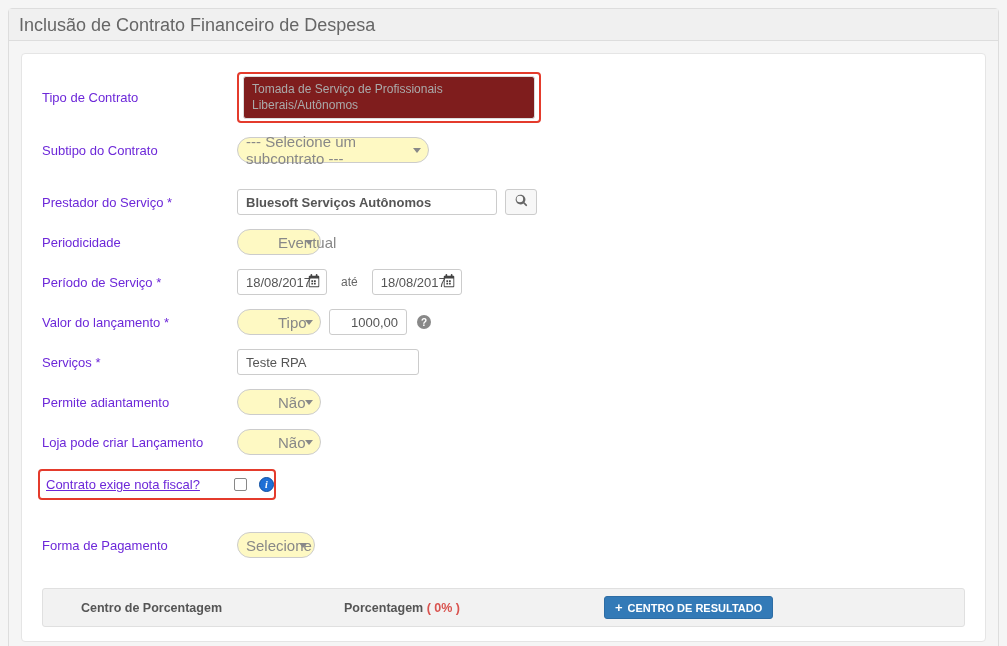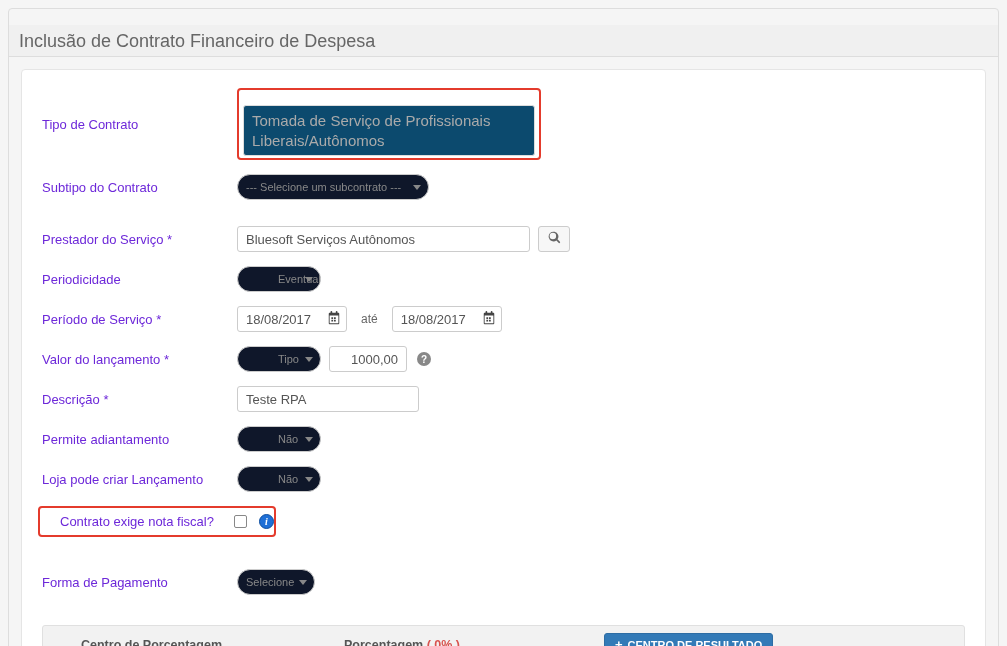--- a/index.html
+++ b/index.html
@@ -16,21 +16,20 @@
     border-radius: 4px;
     padding: 0;
   }
   .page-title {
     font-size: 18px;
     font-weight: 400;
     color: #666;
     padding: 6px 10px 4px 10px;
     border-bottom: 1px solid #ddd;
     background: #f0f0f0;
-    margin-top: 16px;
   }
   .form-card {
     background: #fff;
     margin: 12px;
     border: 1px solid #e5e5e5;
     border-radius: 4px;
     padding: 18px 20px 14px 20px;
   }
   .form-row {
     display: flex;
@@ -45,56 +44,56 @@
     color: #6d28d9;
     font-size: 13px;
   }
   .form-control-area {
     display: flex;
     align-items: center;
     gap: 8px;
   }
   .readonly-input {
     border: 1px solid #ddd;
-    background: #0c4a6e;
+    background: #7f1d1d;
     color: #aaa;
-    font-size: 15px;
+    font-size: 12px;
     padding: 5px 8px;
     border-radius: 3px;
     line-height: 1.3;
-    margin-top: 13px;
   }
   .tipo-contrato {
     width: 292px;
   }
   .highlight-red {
     border: 2px solid #e43b2c;
     border-radius: 4px;
     padding: 2px 4px;
   }
   .highlight-red.row-box {
     padding: 6px 4px 6px 0;
     margin-left: -4px;
     width: 238px;
     display: flex;
     align-items: center;
   }
   .highlight-red.row-box .form-label{
     width: 194px;
-    padding-left: 20px;
+    padding-left: 6px;
+    text-decoration: underline;
   }
   .select-box {
     position: relative;
     display: inline-flex;
     align-items: center;
-    background: #0f172a;
+    background: #fef9c3;
     border: 1px solid #ccc;
     border-radius: 13px;
     padding: 4px 22px 4px 8px;
-    font-size: 11px;
+    font-size: 15px;
     color: #888;
     cursor: pointer;
     height: 26px;
   }
   .select-box::after {
     content: "";
     position: absolute;
     right: 7px;
     top: 50%;
     margin-top: -2px;
@@ -108,21 +107,21 @@
   .select-pay { width: 78px; }
   .text-input {
     border: 1px solid #ccc;
     border-radius: 3px;
     padding: 5px 8px;
     font-size: 13px;
     color: #555;
     background: #fff;
     height: 26px;
   }
-  .prov-input { width: 293px; }
+  .prov-input { width: 260px; font-weight: bold; }
   .search-btn {
     display: inline-flex;
     align-items: center;
     justify-content: center;
     width: 32px;
     height: 26px;
     background: #f7f7f7;
     border: 1px solid #ccc;
     border-radius: 3px;
     cursor: pointer;
@@ -132,21 +131,21 @@
     position: relative;
     display: inline-flex;
     align-items: center;
     border: 1px solid #ccc;
     border-radius: 3px;
     background: #fff;
     padding: 4px 26px 4px 8px;
     font-size: 13px;
     color: #555;
     height: 26px;
-    width: 110px;
+    width: 90px;
   }
   .date-input .cal-icon {
     position: absolute;
     right: 5px;
     top: 4px;
   }
   .cal-icon svg { width: 14px; height: 14px; fill: #444; }
   .ate-label { font-size: 12px; color: #666; margin: 0 6px; }
   .num-input { width: 78px; text-align: right; }
   .help-icon {
@@ -290,21 +289,21 @@
     <div class="form-row">
       <div class="form-label">Valor do lançamento *</div>
       <div class="form-control-area">
         <div class="select-box select-small">Tipo</div>
         <input type="text" class="text-input num-input" value="1000,00" style="">
         <span class="help-icon">?</span>
       </div>
     </div>
 
     <div class="form-row">
-      <div class="form-label">Descrição *</div>
+      <div class="form-label">Serviços *</div>
       <div class="form-control-area">
         <input type="text" class="text-input desc-input" value="Teste RPA" style="">
       </div>
     </div>
 
     <div class="form-row">
       <div class="form-label">Permite adiantamento</div>
       <div class="form-control-area">
         <div class="select-box select-small">Não</div>
       </div>

